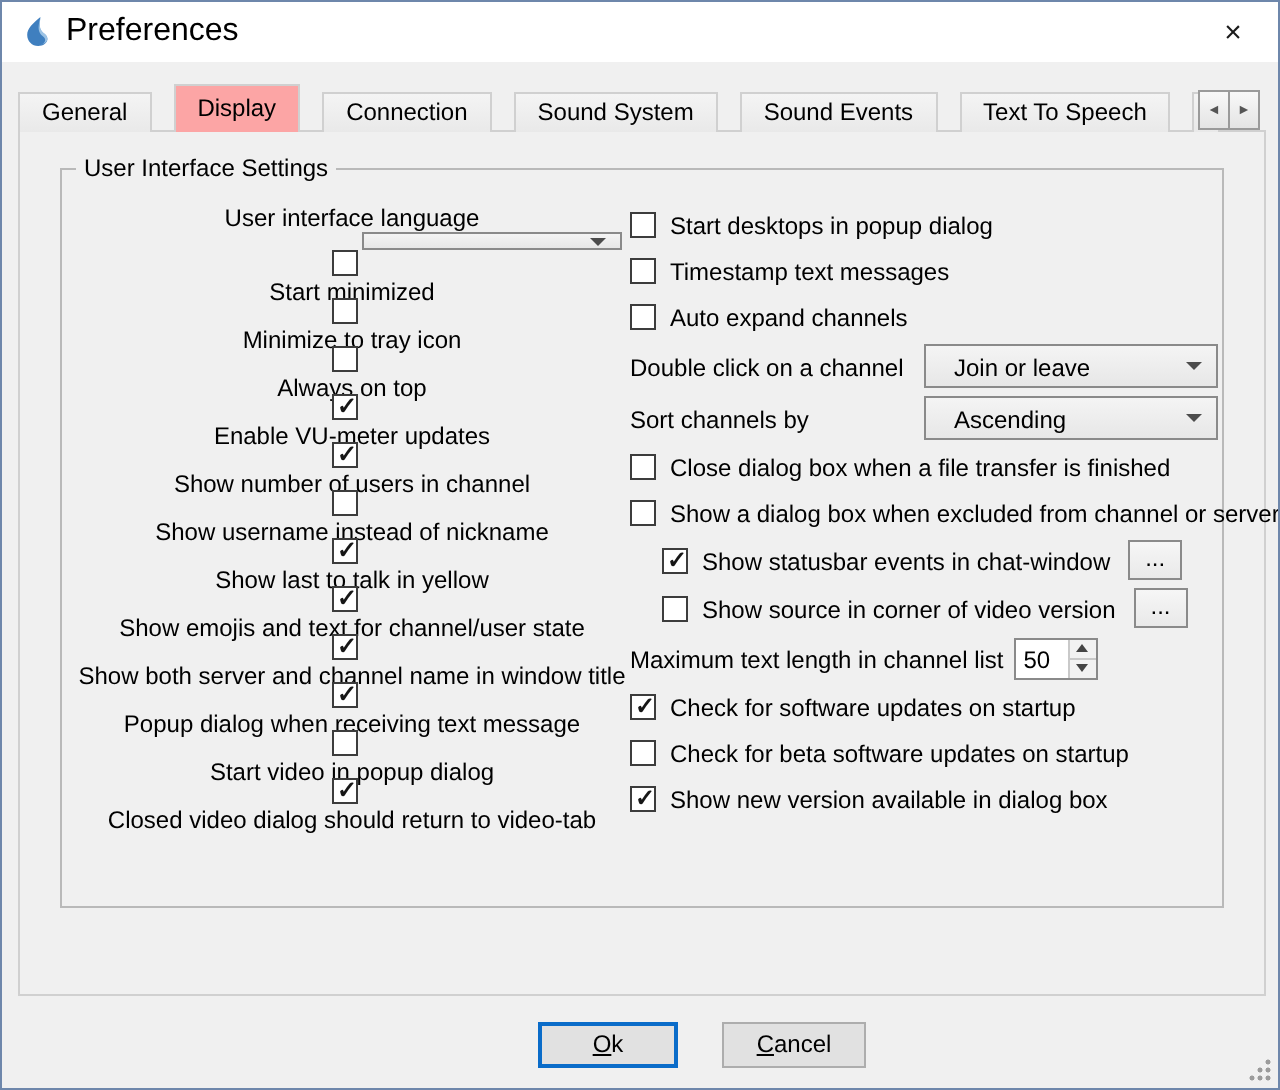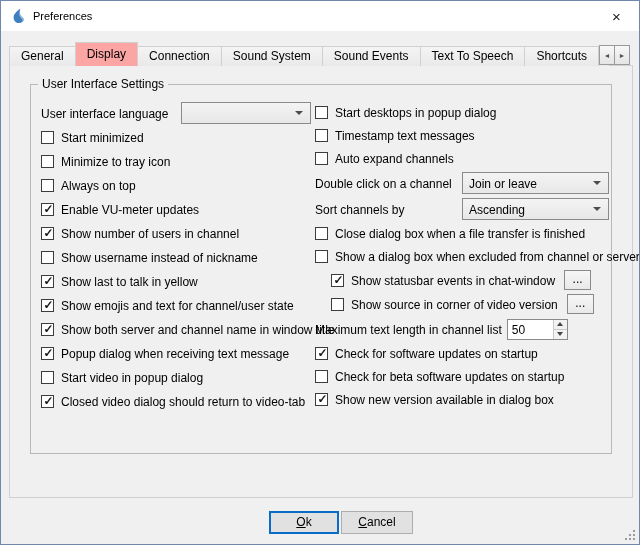--- a/index.html
+++ b/index.html
@@ -6,64 +6,64 @@
   html,body { width:640px; height:545px; background:#fff; }
   .dialog {
     position:relative; width:640px; height:545px;
     background:#f0f0f0; border:1px solid #6e87ab;
     font-family:"Liberation Sans", sans-serif; font-size:12px; color:#000;
     overflow:hidden;
   }
   
   .titlebar { position:absolute; left:0; top:0; right:0; height:30px; background:#fff; display:flex; align-items:center; padding-left:9px; }
   .app-icon { width:16px; height:16px; display:inline-block; }
-  .title-text { margin-left:7px; font-size:11px; }
+  .title-text { margin-left:7px; font-size:16px; }
   .close-btn { position:absolute; top:0; right:0; width:45px; height:30px; display:flex; align-items:center; justify-content:center; font-size:15px; color:#1a1a1a; cursor:default; }
   
-  .tabs-row { position:absolute; left:8px; top:41px; width:600px; height:24px; display:flex; align-items:flex-end; overflow:hidden; z-index:3; }
+  .tabs-row { position:absolute; left:8px; top:41px; width:600px; height:24px; display:flex; align-items:flex-end; overflow:hidden; z-index:3;gap:12px; }
   .tab { height:20px; line-height:19px; padding:0 11px; background:linear-gradient(#f4f4f4,#e9e9e9); border:1px solid #d0d0d0; border-bottom:none; margin-right:-1px; white-space:nowrap; }
   .tab.selected { height:24px; line-height:23px; background:#fca5a5; z-index:4; position:relative; }
   .tab-scroll { position:absolute; top:44px; right:9px; height:20px; display:flex; z-index:5; }
   .tab-scroll .sbtn { width:16px; height:20px; border:1px solid #9a9a9a; background:linear-gradient(#f8f8f8,#e4e4e4); font-size:7px; display:flex; align-items:center; justify-content:center; color:#555; }
   .tab-scroll .sbtn + .sbtn { margin-left:-1px; }
   
   .pane { position:absolute; left:8px; top:64px; width:624px; height:433px; border:1px solid #d0d0d0; background:#f0f0f0; z-index:1; }
   
   .group { position:absolute; left:20px; right:20px; top:18px; height:370px; border:1px solid #b9b9b9; }
   .group-title { position:absolute; top:-8px; left:7px; background:#f0f0f0; padding:0 4px; }
   .col-left  { position:absolute; left:10px;  top:16px; width:270px; }
   .col-right { position:absolute; left:284px; top:16px; width:294px; }
   .row { display:flex; align-items:center; height:23px; }
-  .col-left .row { height:24px; }
+  .col-left .row { height:24px;flex-direction:column; }
   .row.h24 { height:24px;padding-left:16px; }
   .row.h26 { height:26px; }
   .lbl { white-space:nowrap; padding-top:1px; }
   
   .cb { flex:none; width:13px; height:13px; border:1px solid #3c3c3c; background:#fff; margin-right:7px; position:relative; }
   .cb.checked::after { content:"✓"; position:absolute; left:0; top:-2px; width:13px; text-align:center; font-size:12px; font-weight:bold; color:#161616; }
   
-  .combo { height:22px; border:1px solid #8a8a8a; background:linear-gradient(#f4f4f4,#e7e7e7); display:flex; align-items:center; padding:0 7px 0 6px; position:relative; }
+  .combo { height:22px; border:1px solid #8a8a8a; background:linear-gradient(#f4f4f4,#e7e7e7); display:flex; align-items:center; padding:0 7px 0 14px; position:relative; }
   .combo-val { flex:1; white-space:nowrap; overflow:hidden; padding-top:1px; }
   .combo-arrow { width:0; height:0; border-left:4px solid transparent; border-right:4px solid transparent; border-top:4px solid #4c4c4c; margin-left:6px; }
   .w130 { width:130px; margin-left:auto; }
   .w147 { width:147px; margin-left:auto; }
   
   .dots-btn { width:27px; height:20px; border:1px solid #8a8a8a; background:linear-gradient(#f6f6f6,#e9e9e9); text-align:center; line-height:16px; margin-left:9px; flex:none; }
   
-  .spin { width:61px; height:21px; border:1px solid #8a8a8a; background:#fff; display:flex; margin-left:5px; flex:none; }
+  .spin { width:42px; height:21px; border:1px solid #8a8a8a; background:#fff; display:flex; margin-left:5px; flex:none; }
   .spin-val { flex:1; padding:3px 0 0 4px; }
   .spin-arrows { width:14px; display:flex; flex-direction:column; border-left:1px solid #c9c9c9; }
   .spin-up,.spin-down { flex:1; background:#f2f2f2; display:flex; align-items:center; justify-content:center; }
   .spin-up { border-bottom:1px solid #c9c9c9; }
   .tri-up { width:0; height:0; border-left:3px solid transparent; border-right:3px solid transparent; border-bottom:4px solid #444; }
   .tri-down { width:0; height:0; border-left:3px solid transparent; border-right:3px solid transparent; border-top:4px solid #444; }
   
   .btn { position:absolute; top:510px; height:23px; background:#e1e1e1; border:1px solid #adadad; text-align:center; line-height:20px; }
   .btn.ok { left:268px; width:70px; border:1px solid #0a6cc9; box-shadow: inset 0 0 0 1px #0a6cc9; }
-  .btn.cancel { left:340px; width:72px; }
+  .btn.cancel { left:360px; width:72px; }
   .mn { text-decoration:underline; }
   
   .grip { position:absolute; right:3px; bottom:3px; width:12px; height:12px;
     background:
       radial-gradient(circle at 10px 10px, #9b9b9b 1.1px, transparent 1.4px),
       radial-gradient(circle at 6px 10px,  #9b9b9b 1.1px, transparent 1.4px),
       radial-gradient(circle at 10px 6px,  #9b9b9b 1.1px, transparent 1.4px),
       radial-gradient(circle at 2px 10px,  #9b9b9b 1.1px, transparent 1.4px),
       radial-gradient(circle at 6px 6px,   #9b9b9b 1.1px, transparent 1.4px),
       radial-gradient(circle at 10px 2px,  #9b9b9b 1.1px, transparent 1.4px);

